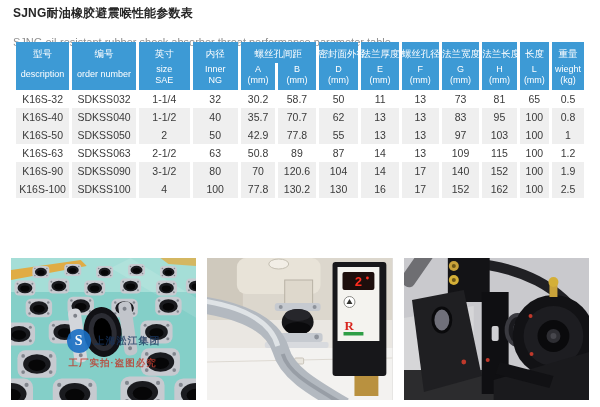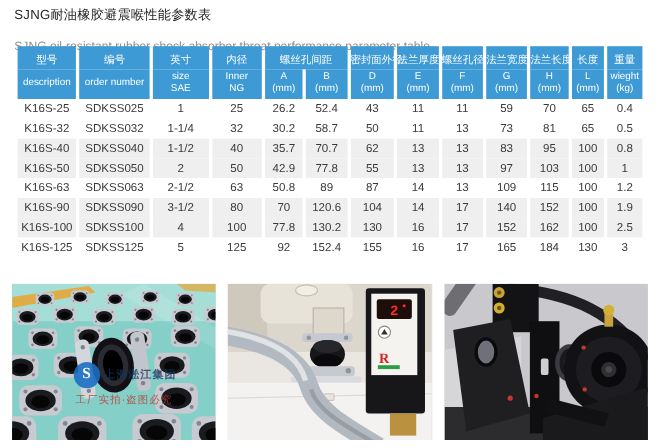--- a/index.html
+++ b/index.html
@@ -6,21 +6,21 @@
     --header-blue:#3d9ad5;
     --stripe-gray:#efefef;
     --watermark-blue:#1a6fc4;
     --watermark-red:#c0392b;
   }
   *{box-sizing:border-box;}
   html,body{margin:0;padding:0;background:#fff;}
   body{width:600px;height:407px;font-family:"Liberation Sans","DejaVu Sans",sans-serif;}
   .page{position:relative;width:600px;height:407px;background:#fff;overflow:hidden;}
 
-  .title{position:absolute;left:13px;top:5px;font-size:12px;font-weight:normal;color:#262626;letter-spacing:.2px;}
+  .title{position:absolute;left:13px;top:5px;font-size:12px;font-weight:bold;color:#262626;letter-spacing:.2px;}
   .subtitle{position:absolute;left:13px;top:21px;font-size:11px;color:#8f8f8f;margin-top:15px;}
 
   table.params{
     position:absolute;left:13px;top:42px;width:574px;
     border-collapse:separate;border-spacing:3px 0;table-layout:fixed;
   }
   table.params thead tr{background:var(--header-blue);}
   table.params th{
     color:#fff;text-align:center;vertical-align:middle;
     padding:0;font-weight:normal;white-space:nowrap;overflow:visible;
@@ -41,21 +41,21 @@
     position:absolute;left:30%;top:50%;opacity:.9;pointer-events:none;
   }
   .wm-top{display:flex;align-items:center;gap:4px;}
   .wm-logo{
     display:inline-flex;align-items:center;justify-content:center;
     width:24px;height:24px;border-radius:50%;
     background:var(--watermark-blue);color:#fff;font-weight:bold;font-size:14px;
     font-family:"Liberation Serif","DejaVu Serif",serif;
   }
   .wm-line1{font-size:10px;font-weight:bold;color:#17335c;opacity:.85;letter-spacing:1px;}
-  .wm-line2{margin-top:4px;margin-left:2px;font-size:9.5px;color:var(--watermark-red);opacity:.9;letter-spacing:1px;}
+  .wm-line2{margin-top:4px;margin-left:2px;font-size:9.5px;color:var(--watermark-red);opacity:.9;letter-spacing:1px;font-weight:bold;}
 </style>
 </head>
 <body>
 
 <div class="page">
 
   <div class="title">SJNG耐油橡胶避震喉性能参数表</div>
   <div class="subtitle">SJNG oil-resistant rubber shock absorber throat performance parameter table</div>
 
   <table class="params">
@@ -137,35 +137,20 @@
             <div>(mm)</div>
           </th>
           <th>
             <div>wieght</div>
             <div>(kg)</div>
           </th>
         </tr>
     </thead>
     <tbody>
         <tr>
-          <td>K16S-25</td>
-          <td>SDKSS025</td>
-          <td>1</td>
-          <td>25</td>
-          <td>26.2</td>
-          <td>52.4</td>
-          <td>43</td>
-          <td>11</td>
-          <td>11</td>
-          <td>59</td>
-          <td>70</td>
-          <td>65</td>
-          <td>0.4</td>
-        </tr>
-        <tr>
           <td>K16S-32</td>
           <td>SDKSS032</td>
           <td>1-1/4</td>
           <td>32</td>
           <td>30.2</td>
           <td>58.7</td>
           <td>50</td>
           <td>11</td>
           <td>13</td>
           <td>73</td>
@@ -240,35 +225,20 @@
           <td>100</td>
           <td>77.8</td>
           <td>130.2</td>
           <td>130</td>
           <td>16</td>
           <td>17</td>
           <td>152</td>
           <td>162</td>
           <td>100</td>
           <td>2.5</td>
-        </tr>
-        <tr>
-          <td>K16S-125</td>
-          <td>SDKSS125</td>
-          <td>5</td>
-          <td>125</td>
-          <td>92</td>
-          <td>152.4</td>
-          <td>155</td>
-          <td>16</td>
-          <td>17</td>
-          <td>165</td>
-          <td>184</td>
-          <td>130</td>
-          <td>3</td>
         </tr>
       </tbody>
   </table>
 
   <div class="photos">
 
     <div class="photo">
       <svg viewBox="0 0 186 142" preserveAspectRatio="none">
         <defs>
           <g id="jtop">

